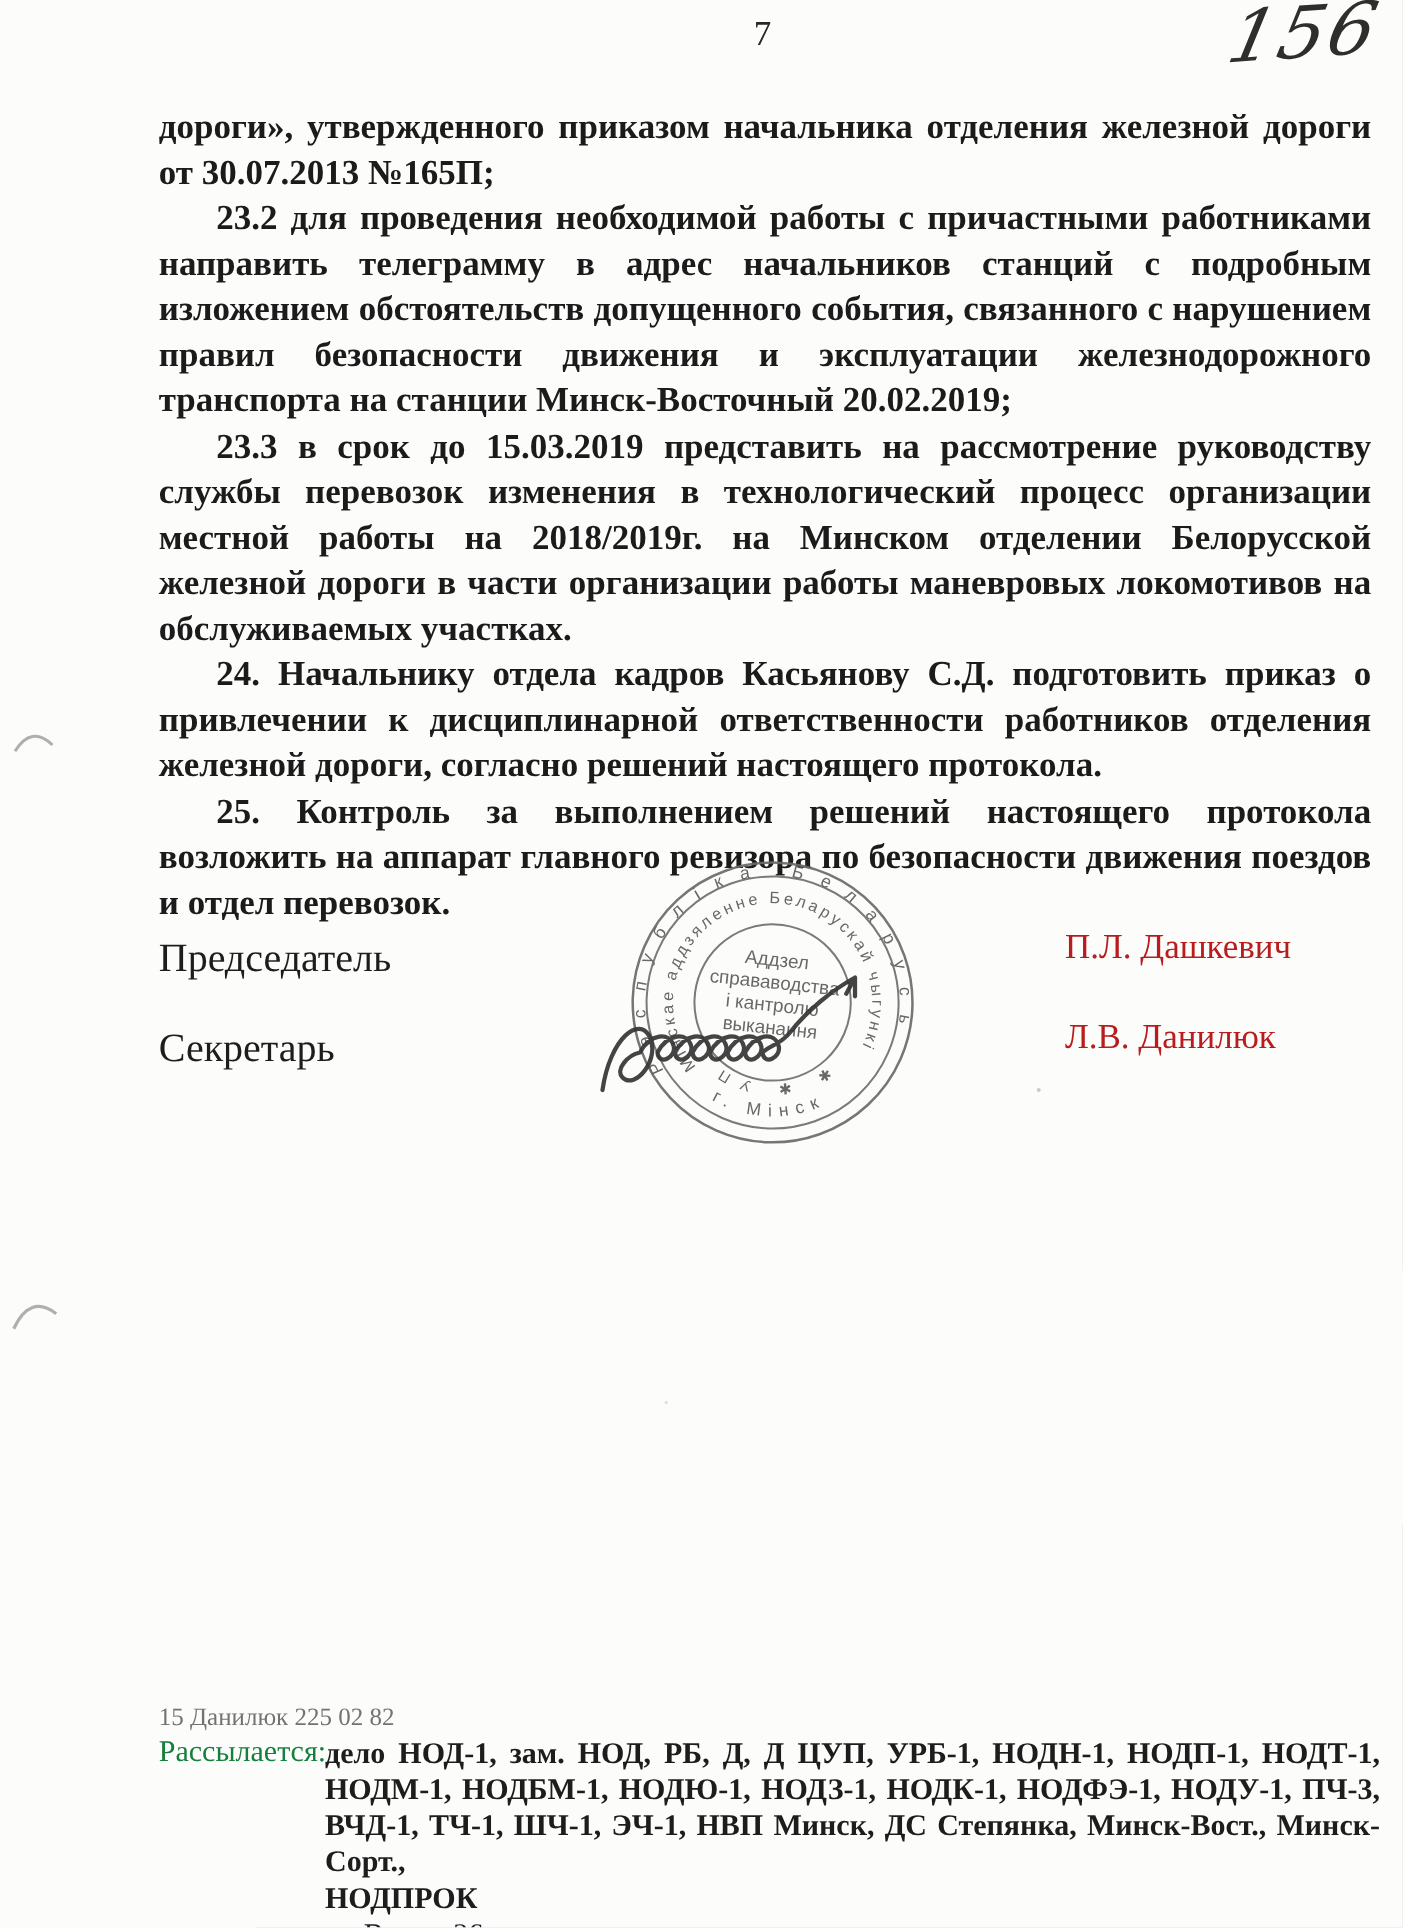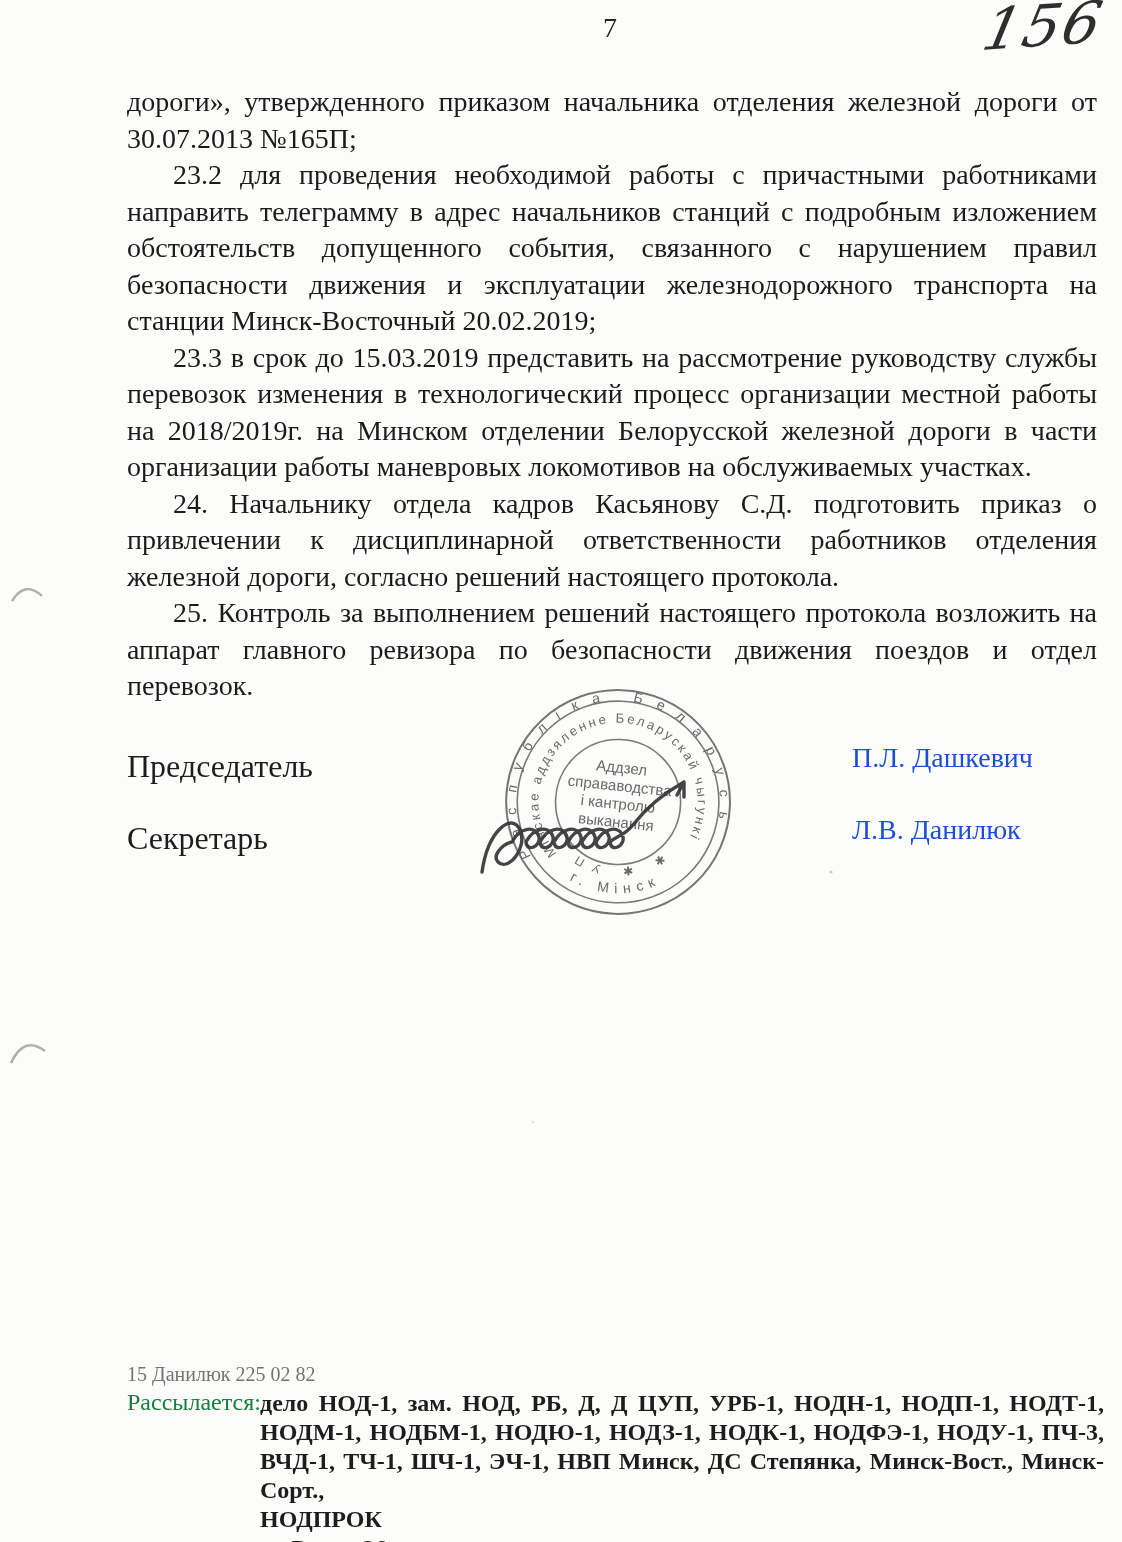--- a/index.html
+++ b/index.html
@@ -21,25 +21,26 @@
     font-family:"DejaVu Serif", serif;
     font-style:italic;
     font-size:58px;color:#2e2e2e;
     transform:skewX(-16deg) rotate(-4deg);
     letter-spacing:2px;
   }
   .body-text{
     position:absolute;left:127px;top:84px;width:970px;
     font-size:28px;line-height:36.5px;
     text-align:justify;
+    font-weight:bold;
   }
   .para{margin:0;}
   .para.indent{text-indent:46px;}
   .sig-label{position:absolute;left:127px;font-size:32px;color:#1d1d1d;}
-  .sig-name{position:absolute;left:852px;font-size:28px;color:#1d4ed8;}
+  .sig-name{position:absolute;left:852px;font-size:28px;color:#b91c1c;}
   .sig-label.row1{top:748px;}
   .sig-name.row1{top:742px;}
   .sig-label.row2{top:820px;}
   .sig-name.row2{top:814px;}
   .stamp{
     position:absolute;left:494px;top:682px;width:248px;height:244px;
     transform:rotate(2deg);
     opacity:0.92;
   }
   .stamp text{font-family:"Liberation Sans", sans-serif;fill:#5c5c5c;}

